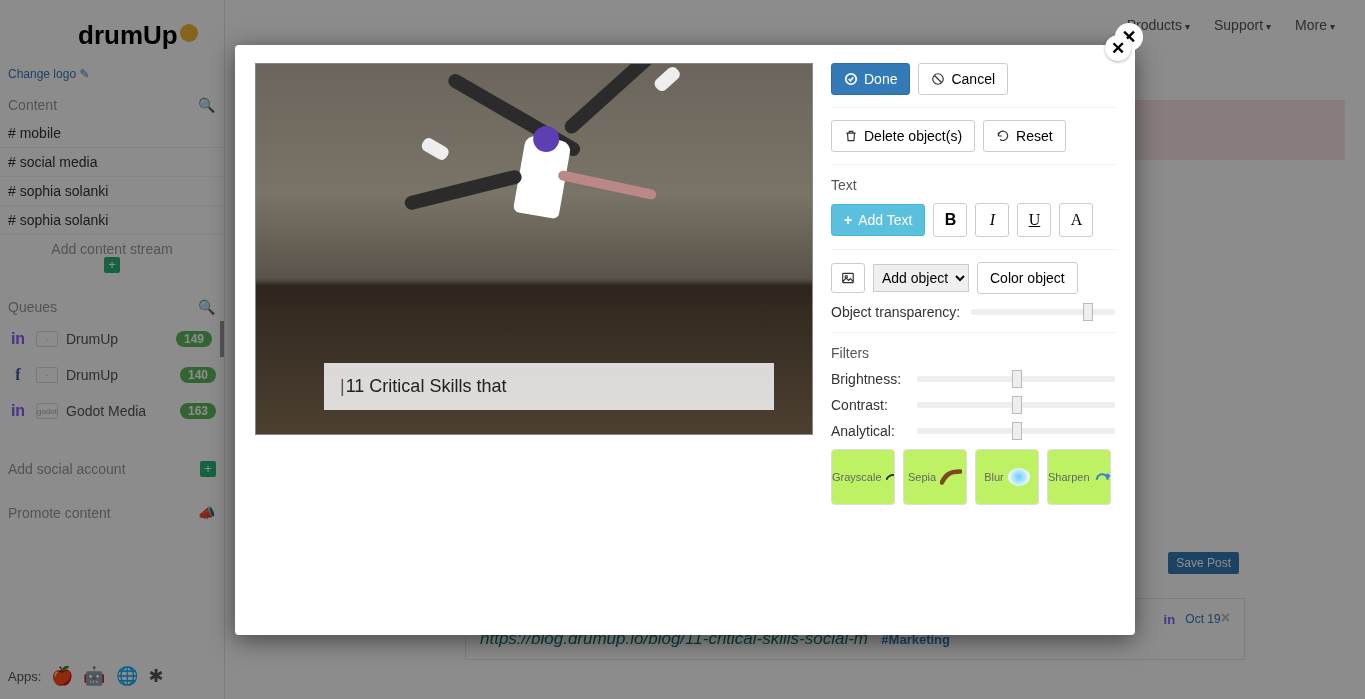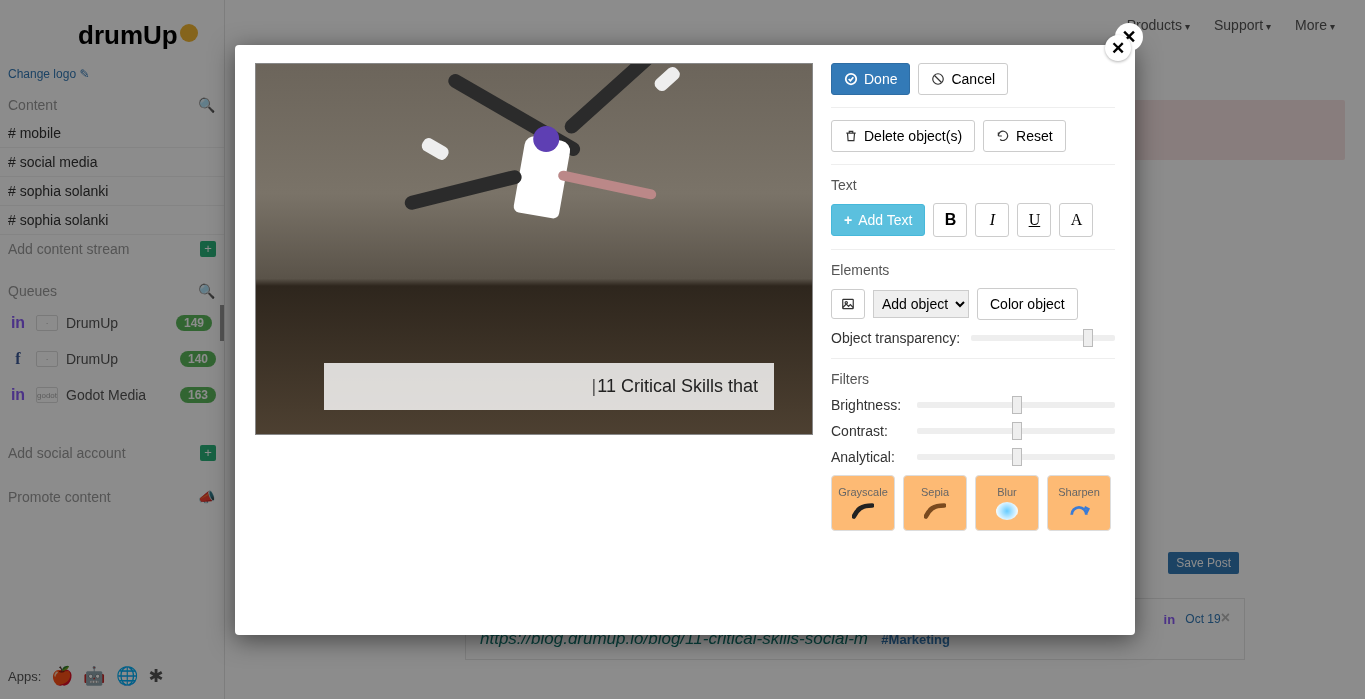--- a/index.html
+++ b/index.html
@@ -5,21 +5,21 @@
 * { margin:0; padding:0; box-sizing:border-box; font-family:"Helvetica Neue",Helvetica,Arial,sans-serif; }
 body { width:1365px; height:699px; overflow:hidden; background:#fff; position:relative; }
 .topnav { position:absolute; top:0; left:0; right:0; height:50px; display:flex; justify-content:flex-end; align-items:center; padding-right:30px; gap:24px; font-size:14px; color:#555; }
 .topnav span.caret { font-size:10px; margin-left:3px; }
 .sidebar { position:absolute; left:0; top:0; width:225px; height:699px; background:#fff; border-right:1px solid #e4e4e4; }
 .logo { padding:20px 0 10px 78px; font-size:26px; font-weight:700; font-family:Georgia,serif; }
 .logo-icon { display:inline-block; width:18px; height:18px; background:#f2b632; border-radius:50%; margin-left:2px; vertical-align:2px; }
 .change-logo { color:#337ab7; font-size:12px; padding:6px 8px 10px; cursor:pointer; }
 .sec-header { display:flex; justify-content:space-between; align-items:center; padding:6px 8px; color:#999; font-size:14px; }
 .stream-item { padding:6px 8px; font-size:14px; color:#333; border-bottom:1px solid #f0f0f0; }
-.add-stream { padding:6px 8px; font-size:14px; color:#999; display:flex; justify-content:space-between; align-items:center; }
+.add-stream { padding:6px 8px; font-size:14px; color:#999; display:flex; justify-content:space-between; align-items:center;flex-direction:column; }
 .plus-badge { background:#2ab27b; color:#fff; width:16px; height:16px; border-radius:2px; font-size:13px; line-height:16px; text-align:center; }
 .queue-row { display:flex; align-items:center; padding:8px 8px; gap:8px; }
 .queue-row.active { border-right:4px solid #999; }
 .qicon { width:20px; height:20px; display:inline-flex; align-items:center; justify-content:center; font-weight:700; font-size:16px; }
 .qicon.in { color:#8b5cf6; }
 .qicon.fb { color:#3b5998; font-family:Georgia; }
 .subicon { width:22px; height:16px; border:1px solid #ddd; border-radius:2px; font-size:8px; color:#aaa; display:inline-flex; align-items:center; justify-content:center; }
 .qname { flex:1; color:#555; font-size:14px; }
 .qcount { background:#5cb85c; color:#fff; border-radius:9px; padding:1px 8px; font-size:12px; font-weight:700; }
 .side-link { padding:14px 8px; color:#999; font-size:14px; display:flex; justify-content:space-between; align-items:center; }
@@ -44,39 +44,39 @@
 .dancer .torso { position:absolute; left:110px; top:60px; width:46px; height:78px; background:#fff; border-radius:10px 10px 6px 6px; transform:rotate(10deg); }
 .dancer .head { position:absolute; left:124px; top:48px; width:26px; height:26px; background:#5e3fb3; border-radius:50%; }
 .limb { position:absolute; height:14px; background:#2b2b2b; border-radius:8px; }
 .arm1 { width:120px; left:-6px; top:105px; transform:rotate(-14deg); }
 .arm2 { width:100px; left:148px; top:102px; transform:rotate(12deg); background:#b88; height:10px; }
 .leg1 { width:150px; left:30px; top:30px; transform:rotate(30deg); }
 .leg2 { width:150px; left:138px; top:-4px; transform:rotate(-42deg); }
 .shoe { position:absolute; width:28px; height:14px; background:#eee; border-radius:6px; }
 .shoe.s1 { left:12px; top:64px; transform:rotate(30deg); }
 .shoe.s2 { left:244px; top:-6px; transform:rotate(-42deg); }
-.text-overlay { position:absolute; left:68px; right:38px; bottom:24px; background:rgba(255,255,255,.82); padding:10px 16px; text-align:right; font-size:18px; color:#222; line-height:1.5; }
+.text-overlay { position:absolute; left:68px; right:38px; bottom:24px; background:rgba(255,255,255,.82); padding:10px 16px; text-align:left; font-size:18px; color:#222; line-height:1.5; }
 .text-overlay .ln1::before { content:"|"; color:#555; margin-right:1px; }
 .panel { flex:1; display:flex; flex-direction:column; gap:10px; font-size:14px; color:#333; }
 .btn { border:1px solid #ccc; background:#fff; padding:7px 12px; border-radius:3px; font-size:14px; cursor:pointer; display:inline-flex; align-items:center; gap:6px; }
 .btn.primary { background:#337ab7; color:#fff; border-color:#2e6da4; }
 .btn.info { background:#5bc0de; color:#fff; border-color:#46b8da; }
 .btn svg { width:14px; height:14px; }
 .row { display:flex; gap:8px; flex-wrap:wrap; align-items:center; }
 .hr { border-top:1px solid #eee; margin:2px 0; }
 .fmt-btn { width:34px; height:34px; border:1px solid #ccc; background:#fff; border-radius:3px; font-size:16px; font-family:Georgia,serif; display:inline-flex; align-items:center; justify-content:center; cursor:pointer; }
 .fmt-btn.bold { font-weight:700; font-family:inherit; }
 .fmt-btn.ital { font-style:italic; }
 .fmt-btn.under { text-decoration:underline; }
 select.sel { border:1px solid #ccc; height:28px; font-size:14px; padding:0 4px; }
 .slider-row { display:flex; align-items:center; gap:10px; }
 .slider-row label { width:130px; font-size:14px; color:#333; }
 .slider { flex:1; height:6px; background:#eee; position:relative; border-radius:2px; }
 .slider .thumb { position:absolute; top:-6px; width:10px; height:18px; background:#eee; border:1px solid #bbb; }
-.filter-btn { border:1px solid #ddd; background:#fdba74; border-radius:4px; width:64px; height:56px; display:flex; flex-direction:column; align-items:center; justify-content:center; font-size:11px; color:#666; gap:4px; cursor:pointer; }
+.filter-btn { border:1px solid #ddd; background:#bef264; border-radius:4px; width:64px; height:56px; display:flex; flex-direction:row; align-items:center; justify-content:center; font-size:11px; color:#666; gap:4px; cursor:pointer; }
 .filter-btn svg,.filter-btn .sw { width:22px; height:18px; }
 .sec-title { color:#555; font-size:14px; }
 .icon-sm { width:14px; height:14px; }
 </style>
 </head>
 <body>
 
 <div class="topnav">
   <div><span>Products</span><span class="caret">▾</span></div>
   <div><span>Support</span><span class="caret">▾</span></div>
@@ -215,21 +215,20 @@
         <button class="btn info">
           <span style="font-weight:700;">+</span>
           <span>Add Text</span>
         </button>
         <button class="fmt-btn bold">B</button>
         <button class="fmt-btn ital">I</button>
         <button class="fmt-btn under">U</button>
         <button class="fmt-btn" style="font-family:Georgia;">A</button>
       </div>
       <div class="hr"></div>
-      <div class="sec-title">Elements</div>
       <div class="row">
         <button class="fmt-btn" style="width:34px;height:30px;">
           <svg class="icon-sm" viewBox="0 0 24 24" fill="none" stroke="#333" stroke-width="2">
               <rect x="3" y="4" width="18" height="16" rx="1"></rect>
               <circle cx="9" cy="10" r="2"></circle>
               <path d="M3 18l6-6 4 4 3-3 5 5"></path>
             </svg>
         </button>
         <select class="sel" style="width:96px;"><option>Add objects</option></select>
         <button class="btn">Color object</button>

